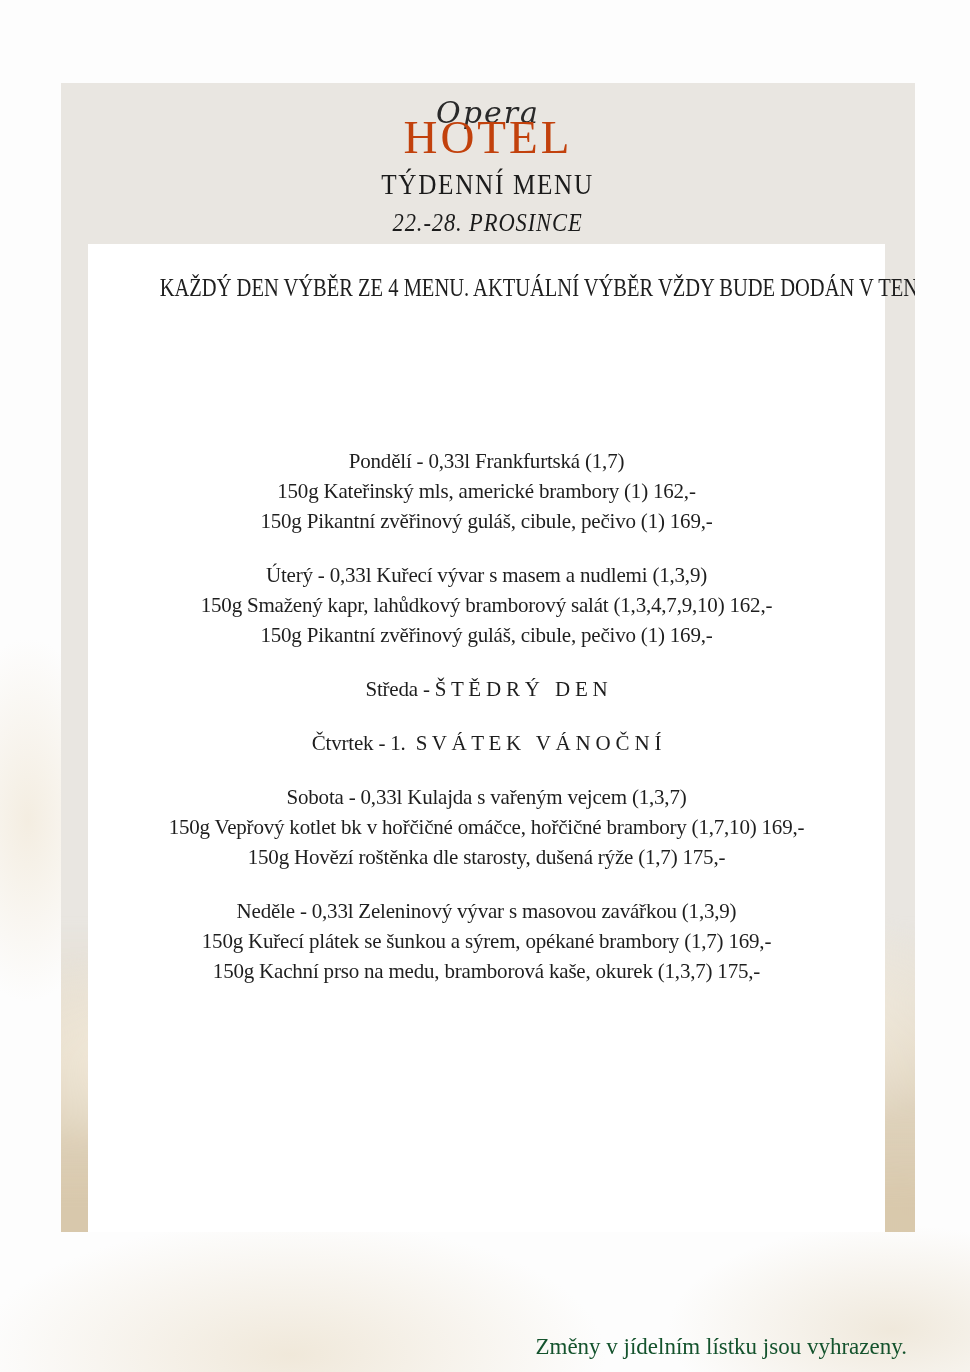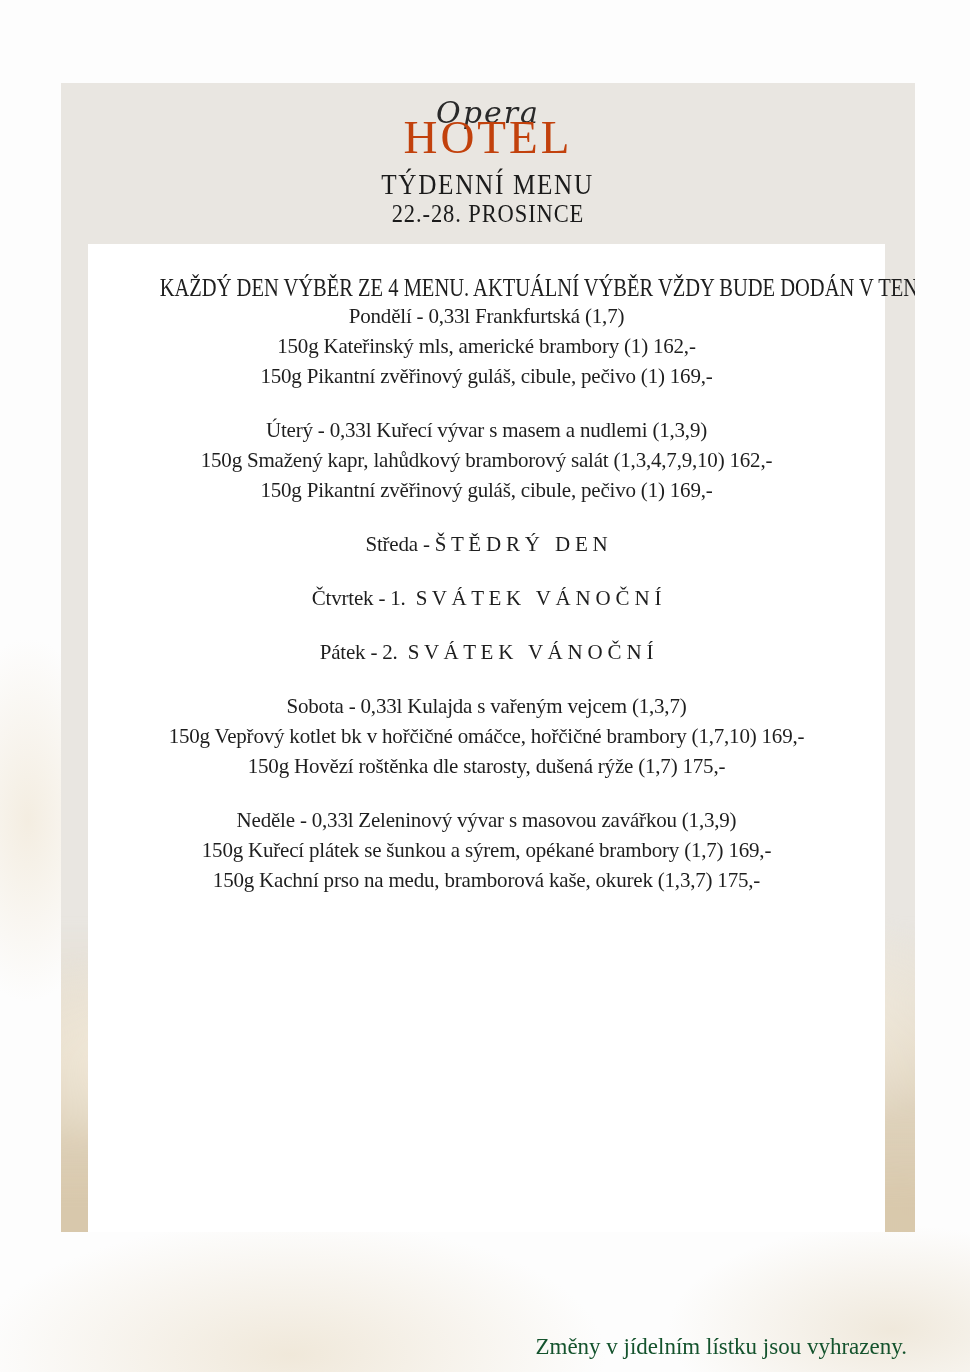--- a/index.html
+++ b/index.html
@@ -38,35 +38,35 @@
   .logo-script {
     display:block; padding-top:13px; margin-bottom:-15px;
     font-family:"DejaVu Serif", serif; font-style:italic;
     font-size:30px; line-height:1.1; letter-spacing:2px; color:#2a2a2a;
   }
   .logo-hotel {
     display:block; font-size:47px; line-height:1.0; letter-spacing:3px; color:#c2410c;
   }
   .doc-title { margin-top:8px; font-size:30px; line-height:1; color:#1b1b1b; }
   .doc-title .squeeze { display:inline-block; transform:scaleX(0.84); transform-origin:center; letter-spacing:2px; }
-  .doc-date { margin-top:2px; font-size:25px; line-height:1; color:#1b1b1b; }
+  .doc-date { margin-top:11px; font-size:25px; line-height:1; color:#1b1b1b;font-style:italic; }
   .doc-date .squeeze { display:inline-block; transform:scaleX(0.9); transform-origin:center; letter-spacing:1px; }
 
   
   .card {
     position:absolute; left:27px; top:161px; width:797px; height:1021px;
     background:#ffffff;
   }
   .notice {
     padding-top:31px; text-align:center;
     font-size:25px; line-height:26px; color:#1e1e1e;
   }
   .notice .squeeze { display:inline-block; transform:scaleX(0.82); transform-origin:center; width:100%; white-space:nowrap; }
 
-  .menu-days { }
+  .menu-days { margin-top:145px; }
   .day-block { margin-bottom:24px; }
   .menu-line {
     text-align:center; font-size:21px; line-height:30px;
     letter-spacing:-0.2px; white-space:pre-wrap; color:#1e1e1e;
   }
 
   
   .footer-note {
     position:absolute; top:1333px; right:63px;
     font-size:23px; line-height:1.2; color:#14532d;
@@ -104,23 +104,20 @@
           <div class="menu-line">150g Smažený kapr, lahůdkový bramborový salát (1,3,4,7,9,10) 162,-</div>
           <div class="menu-line">150g Pikantní zvěřinový guláš, cibule, pečivo (1) 169,-</div>
         </div>
         <div class="day-block">
           <div class="menu-line">Středa - Š T Ě D R Ý   D E N</div>
         </div>
         <div class="day-block">
           <div class="menu-line">Čtvrtek - 1.  S V Á T E K   V Á N O Č N Í</div>
         </div>
         <div class="day-block">
-          <div class="menu-line">Pátek - 2.  S V Á T E K   V Á N O Č N Í</div>
-        </div>
-        <div class="day-block">
           <div class="menu-line">Sobota - 0,33l Kulajda s vařeným vejcem (1,3,7)</div>
           <div class="menu-line">150g Vepřový kotlet bk v hořčičné omáčce, hořčičné brambory (1,7,10) 169,-</div>
           <div class="menu-line">150g Hovězí roštěnka dle starosty, dušená rýže (1,7) 175,-</div>
         </div>
         <div class="day-block">
           <div class="menu-line">Neděle - 0,33l Zeleninový vývar s masovou zavářkou (1,3,9)</div>
           <div class="menu-line">150g Kuřecí plátek se šunkou a sýrem, opékané brambory (1,7) 169,-</div>
           <div class="menu-line">150g Kachní prso na medu, bramborová kaše, okurek (1,3,7) 175,-</div>
         </div>
       </div>

